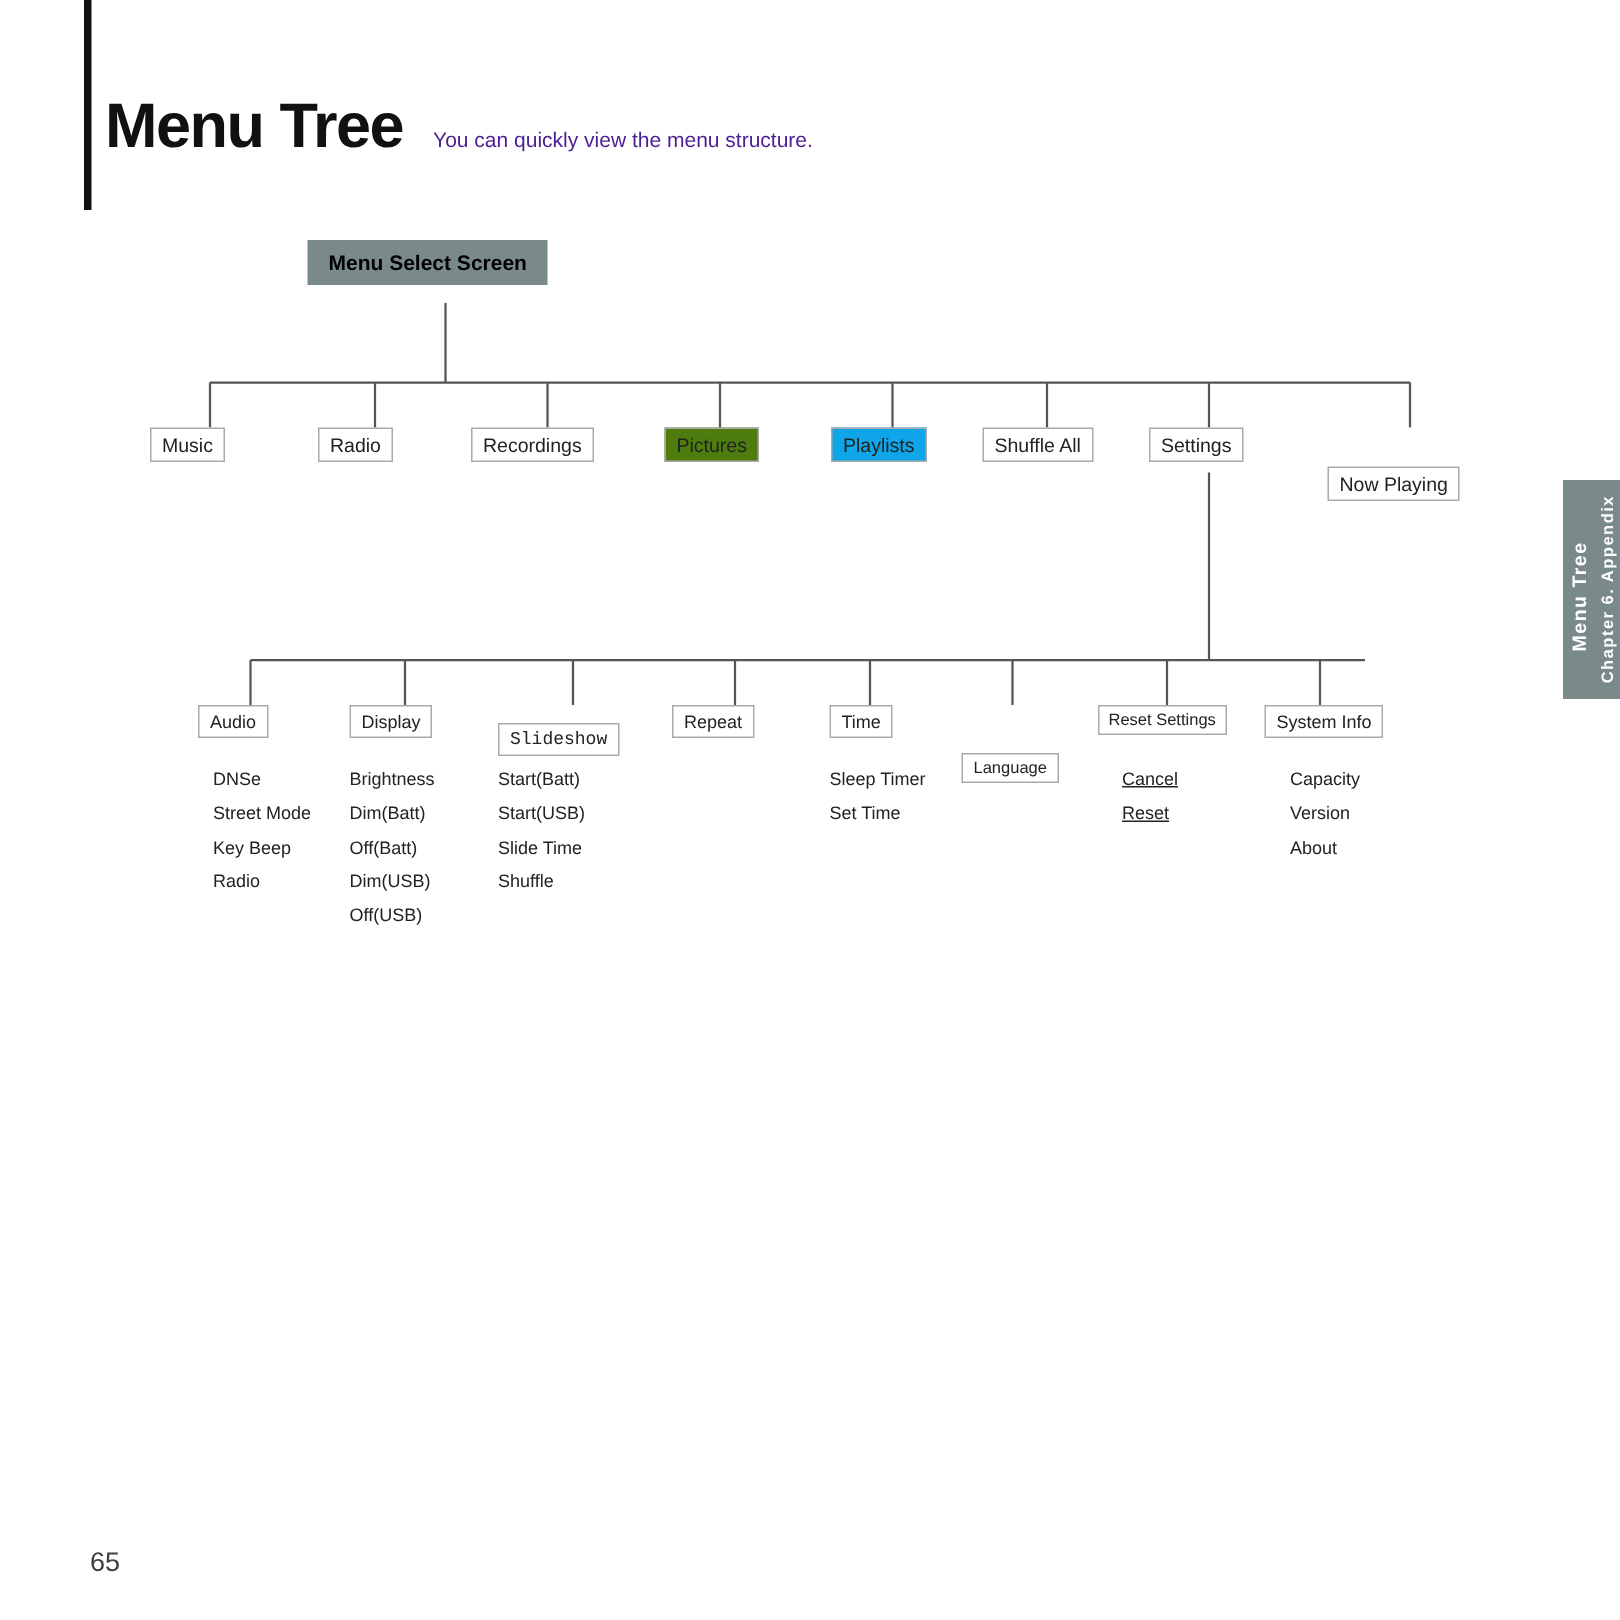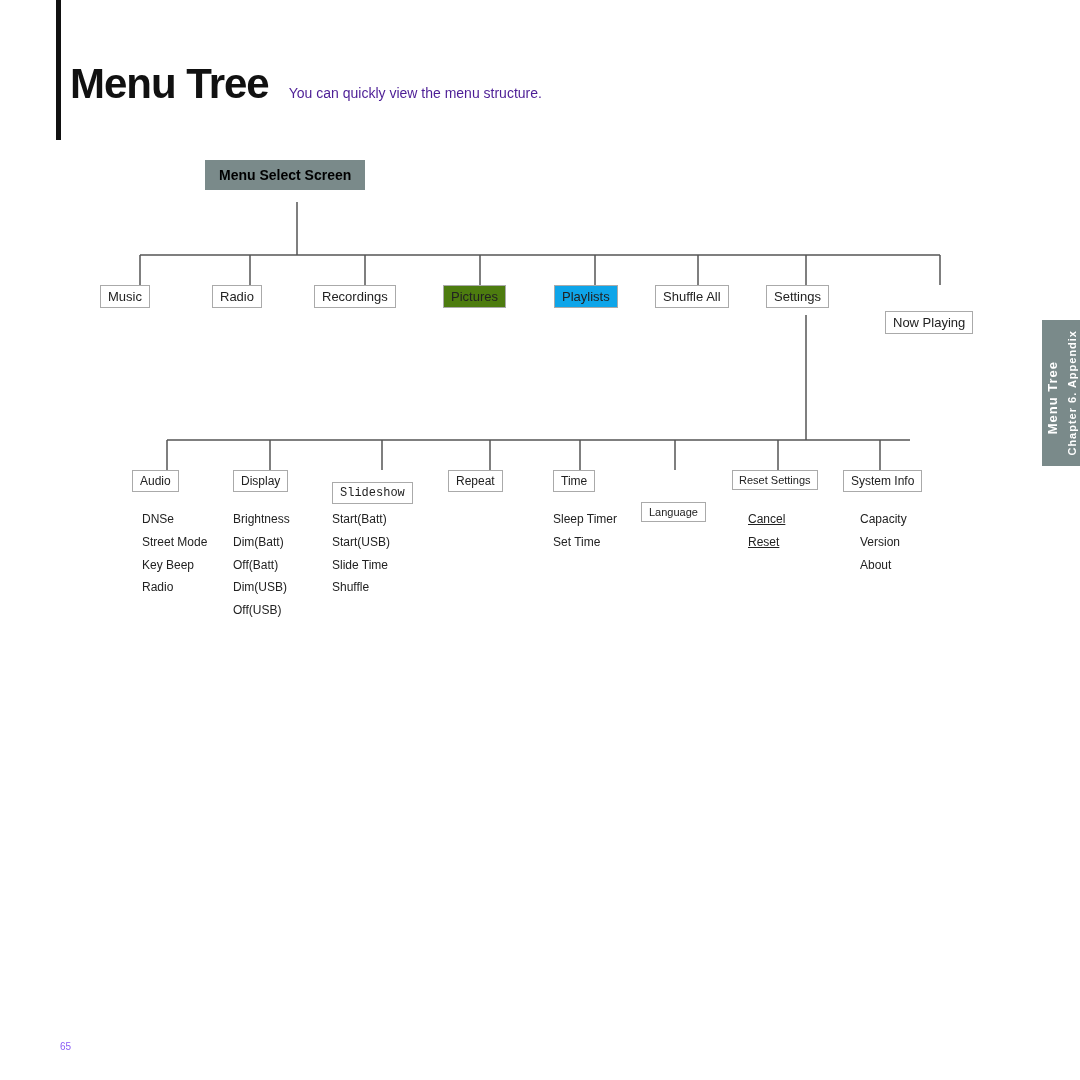--- a/index.html
+++ b/index.html
@@ -13,22 +13,22 @@
       color: #222;
       overflow: hidden;
       position: relative;
     }
 
     
     .page-number {
       position: absolute;
       bottom: 28px;
       left: 60px;
-      font-size: 10px;
-      color: #8b5cf6;
+      font-size: 18px;
+      color: #404040;
     }
 
     
     .right-tab {
       position: absolute;
       right: 0;
       top: 320px;
       width: 38px;
       background: #7a8a8a;
       color: #fff;

